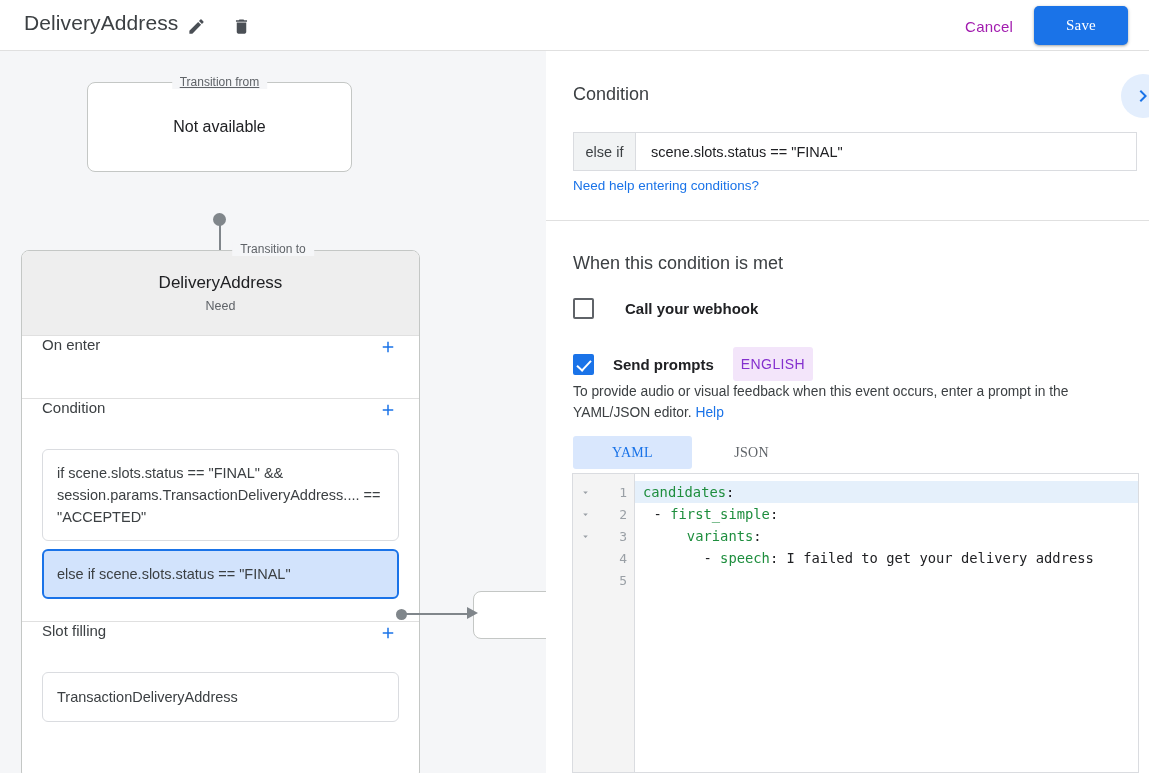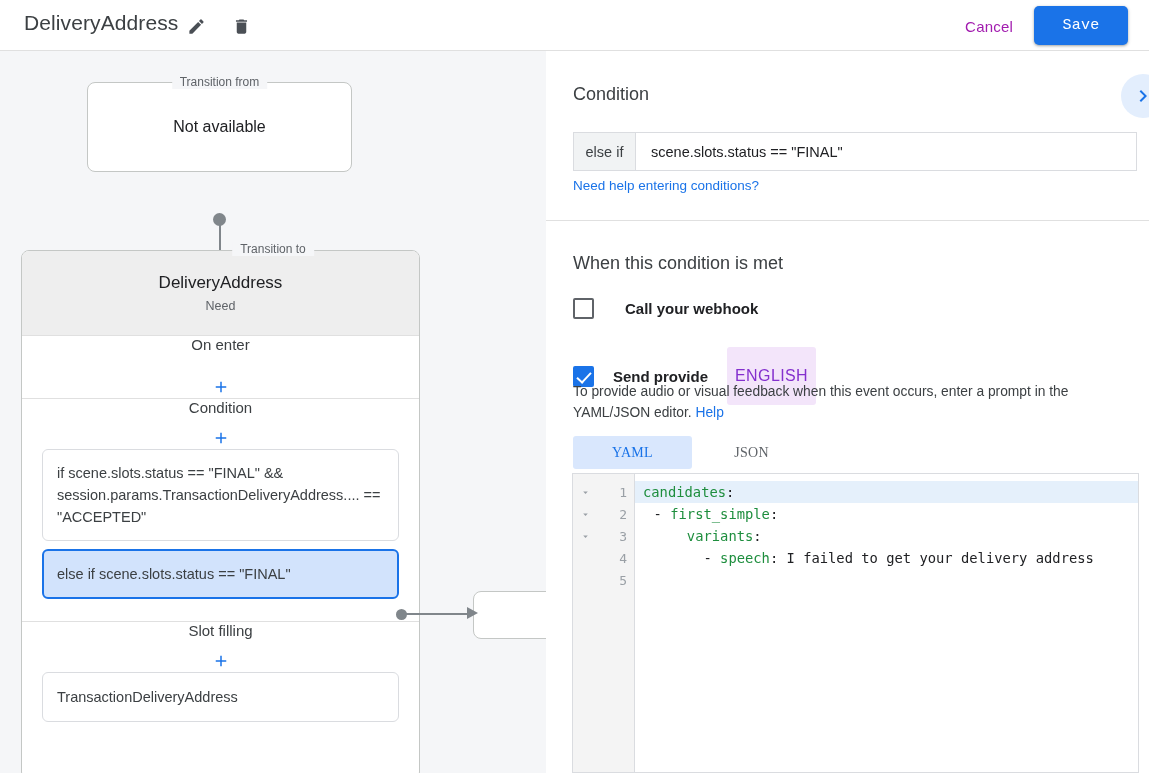--- a/index.html
+++ b/index.html
@@ -40,21 +40,21 @@
     font-size: 15px; color: #a21caf; letter-spacing: .2px;
     background: transparent; border: none; cursor: pointer;
     font-family: inherit;
   }
   #save-button {
     position: absolute; right: 21px; top: 6px;
     width: 94px; height: 39px;
     background: #1a73e8; color: #fff;
     border: none; border-radius: 5px;
     font-size: 15px; letter-spacing: .2px; cursor: pointer;
-    font-family: Liberation Mono, monospace;
+    font-family: Liberation Serif, serif;
     box-shadow: 0 1px 2px rgba(60,64,67,.3), 0 1px 3px 1px rgba(60,64,67,.15);
   }
 
   
   #canvas {
     position: absolute; left: 0; top: 51px;
     width: 546px; height: 722px;
     background: #f5f6f8;
     overflow: hidden;
   }
@@ -71,21 +71,21 @@
     top: -8px;
     background: #f5f6f8;
     padding: 0 8px;
     font-size: 12px;
     color: #5f6368;
     white-space: nowrap;
   }
 
   
   #transition-from-card { left: 87px; top: 31px; width: 265px; height: 90px; }
-  #transition-from-legend { left: 50%; transform: translateX(-50%); }
+  #transition-from-legend { left: 50%; transform: translateX(-50%); text-decoration: underline; }
   #transition-from-value {
     position: absolute; left: 0; right: 0; top: 35px;
     text-align: center; font-size: 16px; color: #202124;
   }
 
   
   #connector-dot {
     position: absolute; left: 213px; top: 162px;
     width: 13px; height: 13px; border-radius: 50%;
     background: #80868b;
@@ -125,21 +125,21 @@
   #scene-name { font-size: 17px; color: #202124; margin-bottom: 6px; }
   #scene-type { font-size: 12.5px; color: #5f6368; }
 
   .section {
     border-bottom: 1px solid #e0e0e0;
     padding: 0 20px 14px 20px;
   }
   .section:last-child { border-bottom: none; }
   .section-head {
     height: 50px;
-    display: flex; align-items: center; justify-content: space-between; flex-direction: column;
+    display: flex; justify-content: space-between;
   }
   .section-title { font-size: 15px; color: #3c4043; }
   .add-icon {
     width: 22px; height: 22px;
     display: flex; align-items: center; justify-content: center;
     cursor: pointer;
   }
   .add-icon svg { fill: #1a73e8; }
   .section.no-pad .section-head { height: 62px; }
   #section-on-enter { padding-bottom: 0; }
@@ -268,23 +268,23 @@
     transform: rotate(43deg);
   }
   .cb-label {
     margin-left: 19px;
     font-size: 15px; color: #202124; font-weight: bold;
   }
   #lang-badge {
     margin-left: 19px;
     background: #f3e5fa;
     color: #8430ce;
-    font-size: 16px;
+    font-size: 14px;
     letter-spacing: .4px;
-    padding: 20px 8px;
+    padding: 9px 8px;
     border-radius: 3px;
   }
   #prompt-help-text {
     position: absolute; left: 27px; top: 330px;
     width: 560px;
     font-size: 13.8px; color: #3c4043; line-height: 21px;
   }
   #prompt-help-link { color: #1a73e8; text-decoration: none; cursor: pointer; }
 
   
@@ -452,21 +452,21 @@
 
   <div id="met-heading">When this condition is met</div>
 
   <div class="cb-row" id="row-webhook">
     <span class="cb-box"></span>
     <span class="cb-label">Call your webhook</span>
   </div>
 
   <div class="cb-row" id="row-prompts">
     <span class="cb-box checked"></span>
-    <span class="cb-label">Send provide</span>
+    <span class="cb-label">Send prompts</span>
     <span id="lang-badge">ENGLISH</span>
   </div>
 
   <div id="prompt-help-text">
     <span>To provide audio or visual feedback when this event occurs, enter a prompt in the YAML/JSON editor.</span>
     <a id="prompt-help-link">Help</a>
   </div>
 
   <div id="editor-tabs">
     <div class="ed-tab active">YAML</div>

